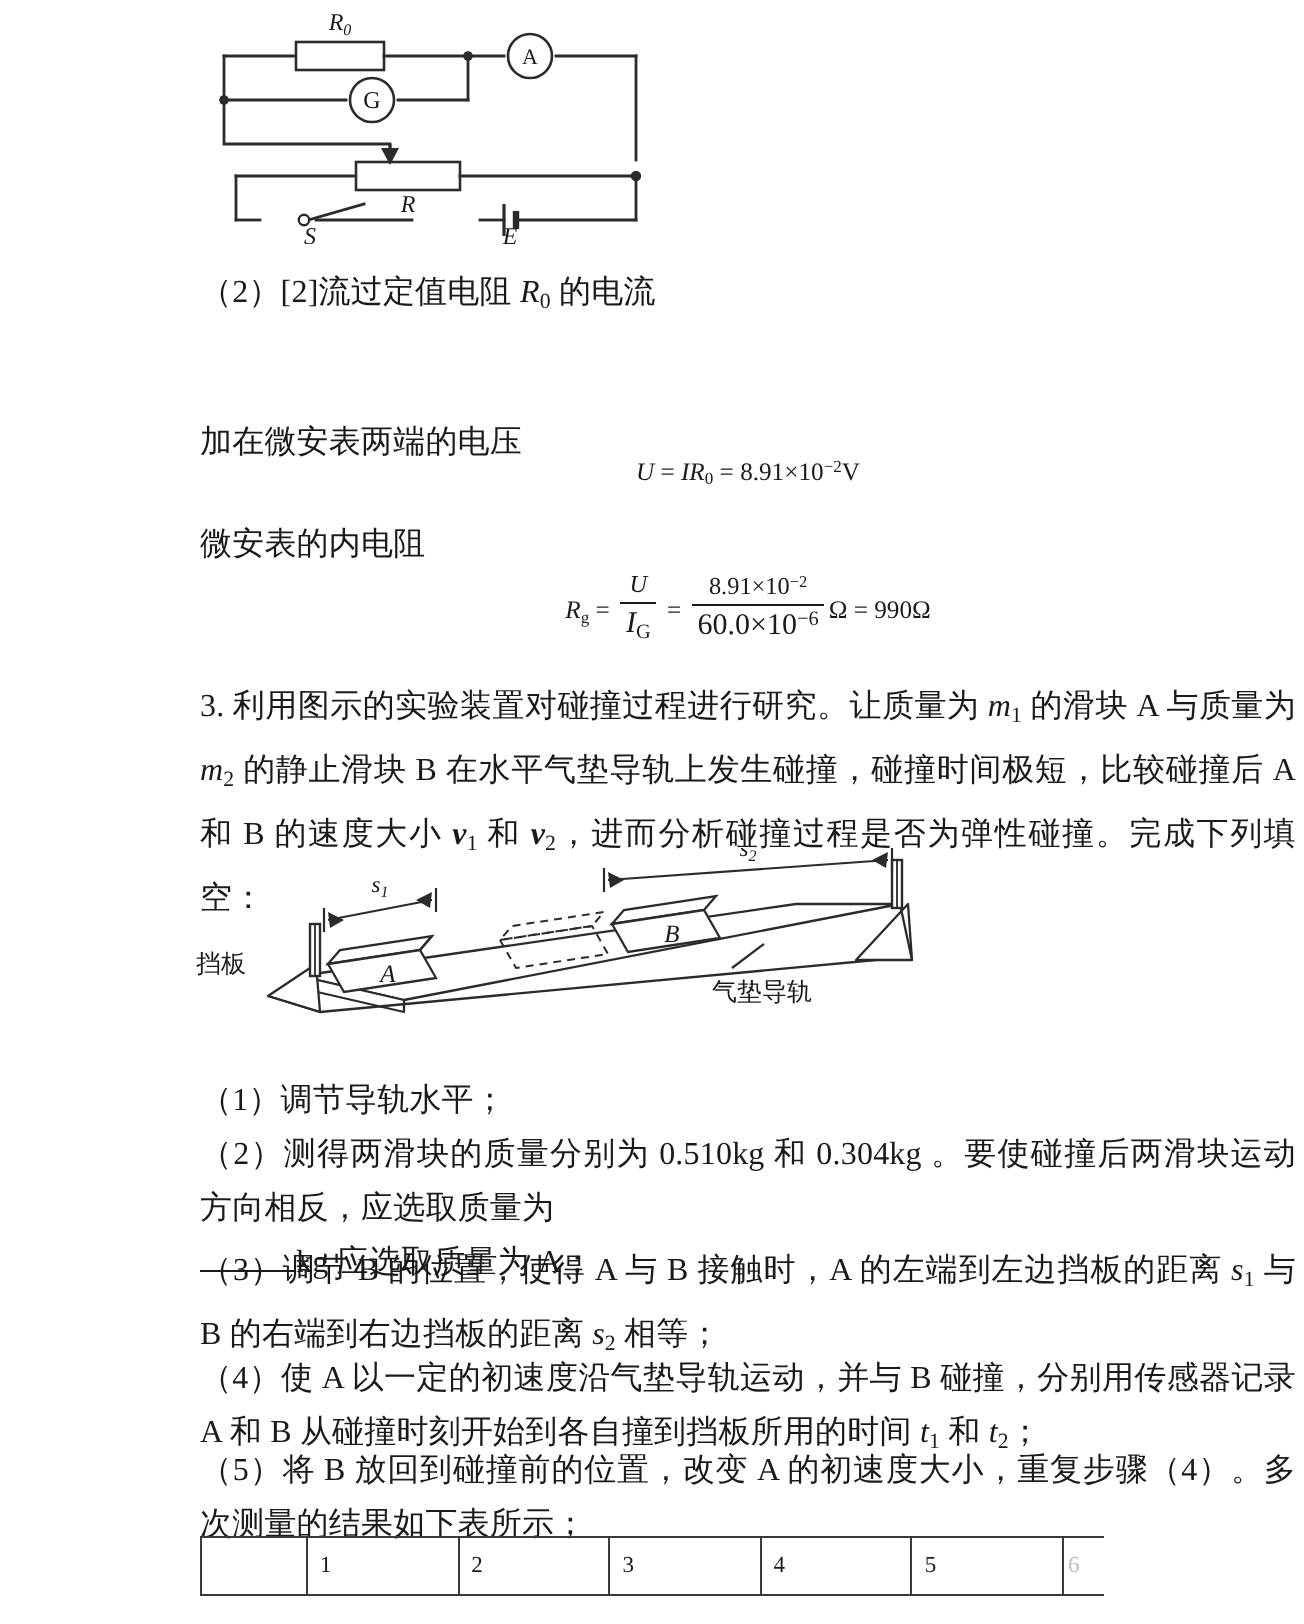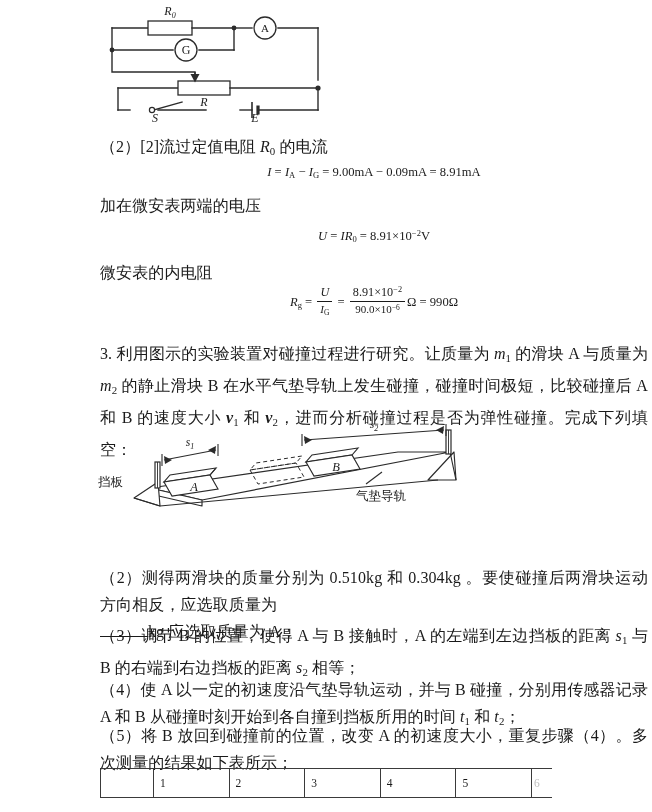--- a/index.html
+++ b/index.html
@@ -72,21 +72,21 @@
   }
   .frac .num {
     display: block;
     border-bottom: 1px solid #1a1a1a;
     padding: 0 3px 1px 3px;
     font-size: 12.2px;
   }
   .frac .den {
     display: block;
     padding: 1px 3px 0 3px;
-    font-size: 11px;
+    font-size: 15px;
   }
   .blank-ul {
     display: inline-block;
     width: 48px;
     border-bottom: 1px solid #1a1a1a;
     height: 0.92em;
     vertical-align: baseline;
   }
 
   
@@ -190,48 +190,40 @@
       <text x="104" y="104" font-family="Liberation Serif, serif" font-size="12" font-style="italic" text-anchor="middle" fill="#1a1a1a">R</text>
       <text x="55" y="120" font-family="Liberation Serif, serif" font-size="12" font-style="italic" text-anchor="middle" fill="#1a1a1a">S</text>
       <text x="155" y="120" font-family="Liberation Serif, serif" font-size="12" font-style="italic" text-anchor="middle" fill="#1a1a1a">E</text>
     </svg>
   </div>
 
   <div class="para" style="top:133px;">
     <span>（2）[2]流过定值电阻 </span><i>R</i><sub>0</sub><span> 的电流</span>
   </div>
 
-  <div class="eq" style="top:165px;">
-    <i>I</i> =
-    <i>I</i><sub>A</sub> −
-    <i>I</i><sub>G</sub> =
-    <span>9.00mA</span> −
-    <span>0.09mA</span> =
-    <span>8.91mA</span>
-  </div>
-
-  <div class="para" style="top:192px;">加在微安表两端的电压</div>
+
+  <div class="para" style="top:208px;">加在微安表两端的电压</div>
 
   <div class="eq" style="top:228px;">
     <i>U</i> =
     <i>IR</i><sub>0</sub> =
     <span>8.91×10</span><sup>−2</sup><span>V</span>
   </div>
 
   <div class="para" style="top:259px;">微安表的内电阻</div>
 
   <div class="eq" style="top:287px;">
     <i>R</i><sub>g</sub> =
     <span class="frac">
       <span class="num"><i>U</i></span>
       <span class="den"><i>I</i><sub>G</sub></span>
     </span> =
     <span class="frac">
       <span class="num"><span>8.91×10</span><sup>−2</sup></span>
-      <span class="den"><span>90.0×10</span><sup>−6</sup></span>
+      <span class="den"><span>60.0×10</span><sup>−6</sup></span>
     </span><span>Ω</span> =
     <span>990Ω</span>
   </div>
 
   <div class="para" style="top:340px;">
     <span>3. 利用图示的实验装置对碰撞过程进行研究。让质量为 </span><i>m</i><sub>1</sub><span> 的滑块 A 与质量为 </span><i>m</i><sub>2</sub><span> 的静止滑块 B 在水平气垫导轨上发生碰撞，碰撞时间极短，比较碰撞后 A 和 B 的速度大小 </span><b><i>v</i></b><sub>1</sub><span> 和 </span><b><i>v</i></b><sub>2</sub><span>，进而分析碰撞过程是否为弹性碰撞。完成下列填空：</span>
   </div>
 
   <div class="track-fig">
     <svg width="420" height="112" viewBox="0 0 420 112">
@@ -300,20 +292,21 @@
         <tspan>s</tspan><tspan font-size="8" dy="2.5">2</tspan>
       </text>
 
       <text x="0" y="62" font-family="Liberation Sans, sans-serif" font-size="12.5" fill="#1a1a1a">挡板</text>
 
       <path d="M268,60 L284,48" stroke="#2b2b2b" stroke-width="1.1" fill="none"></path>
       <text x="258" y="76" font-family="Liberation Sans, sans-serif" font-size="12.5" fill="#1a1a1a">气垫导轨</text>
     </svg>
   </div>
 
+  <div class="para" style="top:537px;">（1）调节导轨水平；</div>
 
   <div class="para" style="top:564px;">
     <span>（2）测得两滑块的质量分别为 0.510kg 和 0.304kg 。要使碰撞后两滑块运动方向相反，应选取质量为 </span><br>
     <span class="blank-ul"></span><span>kg 应选取质量为 A；</span>
   </div>
 
   <div class="para" style="top:622px;">
     <span>（3）调节 B 的位置，使得 A 与 B 接触时，A 的左端到左边挡板的距离 </span><i>s</i><sub>1</sub><span> 与 B 的右端到右边挡板的距离 </span><i>s</i><sub>2</sub><span> 相等；</span>
   </div>
 

